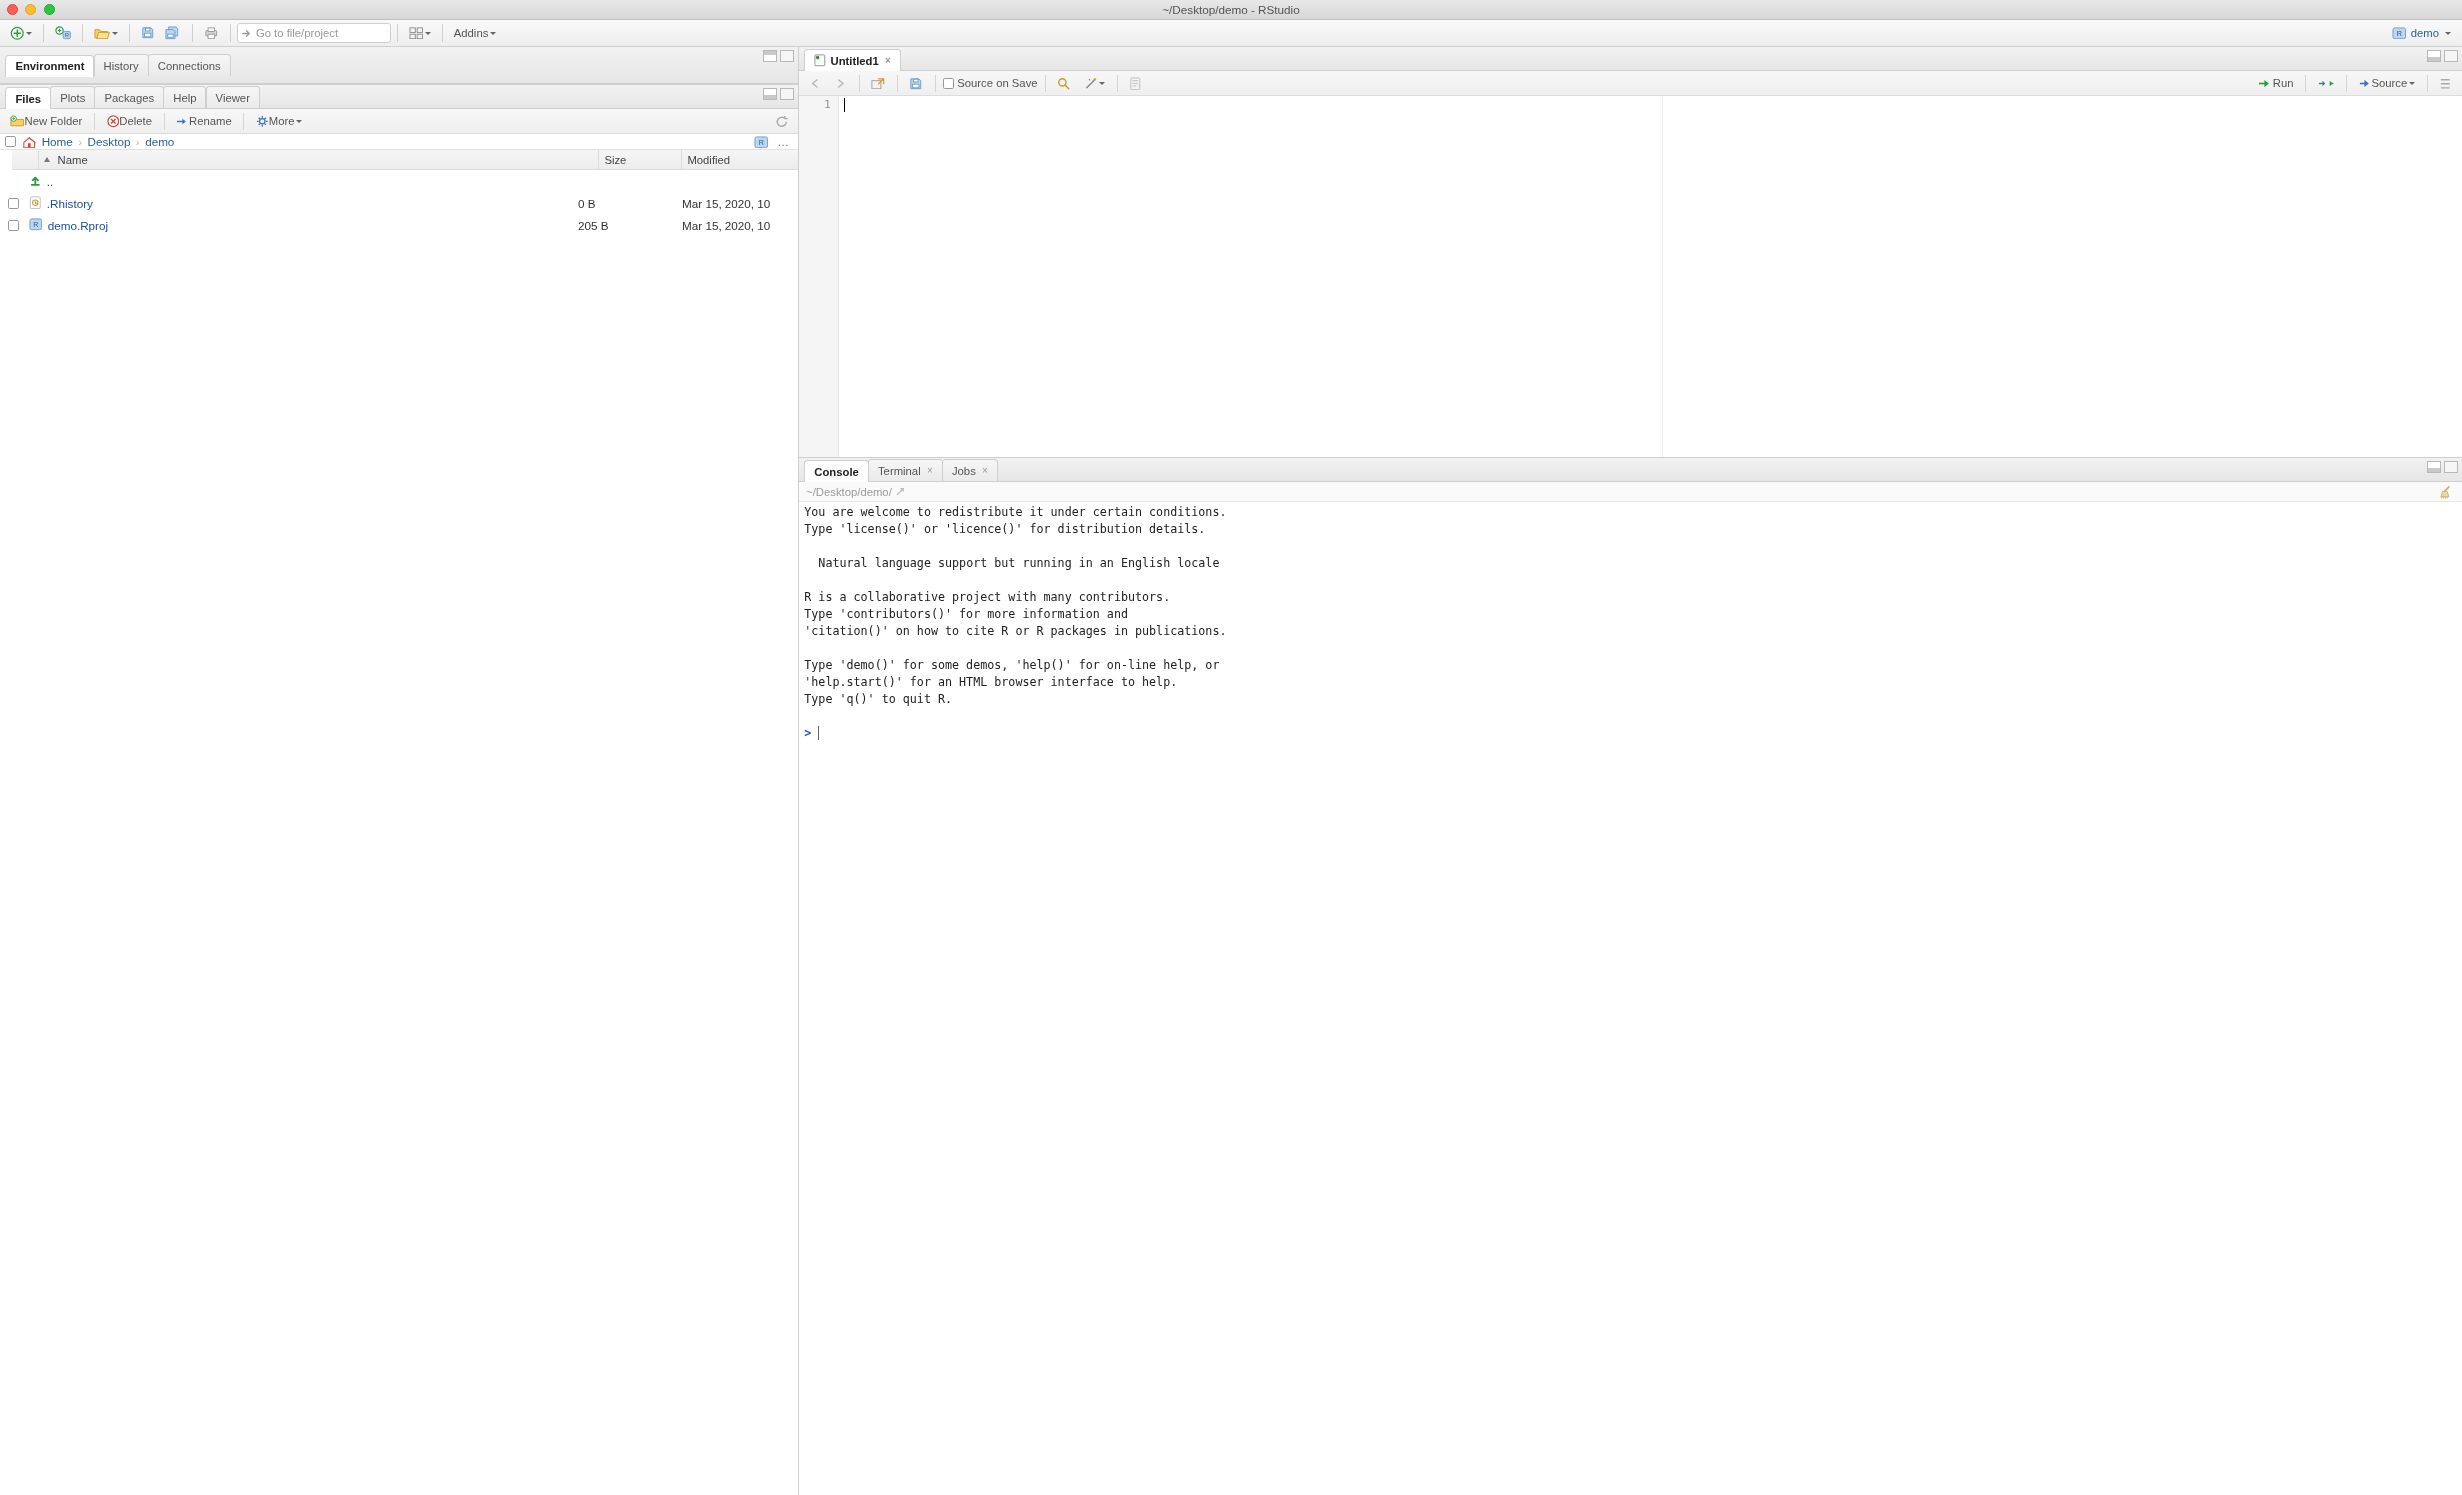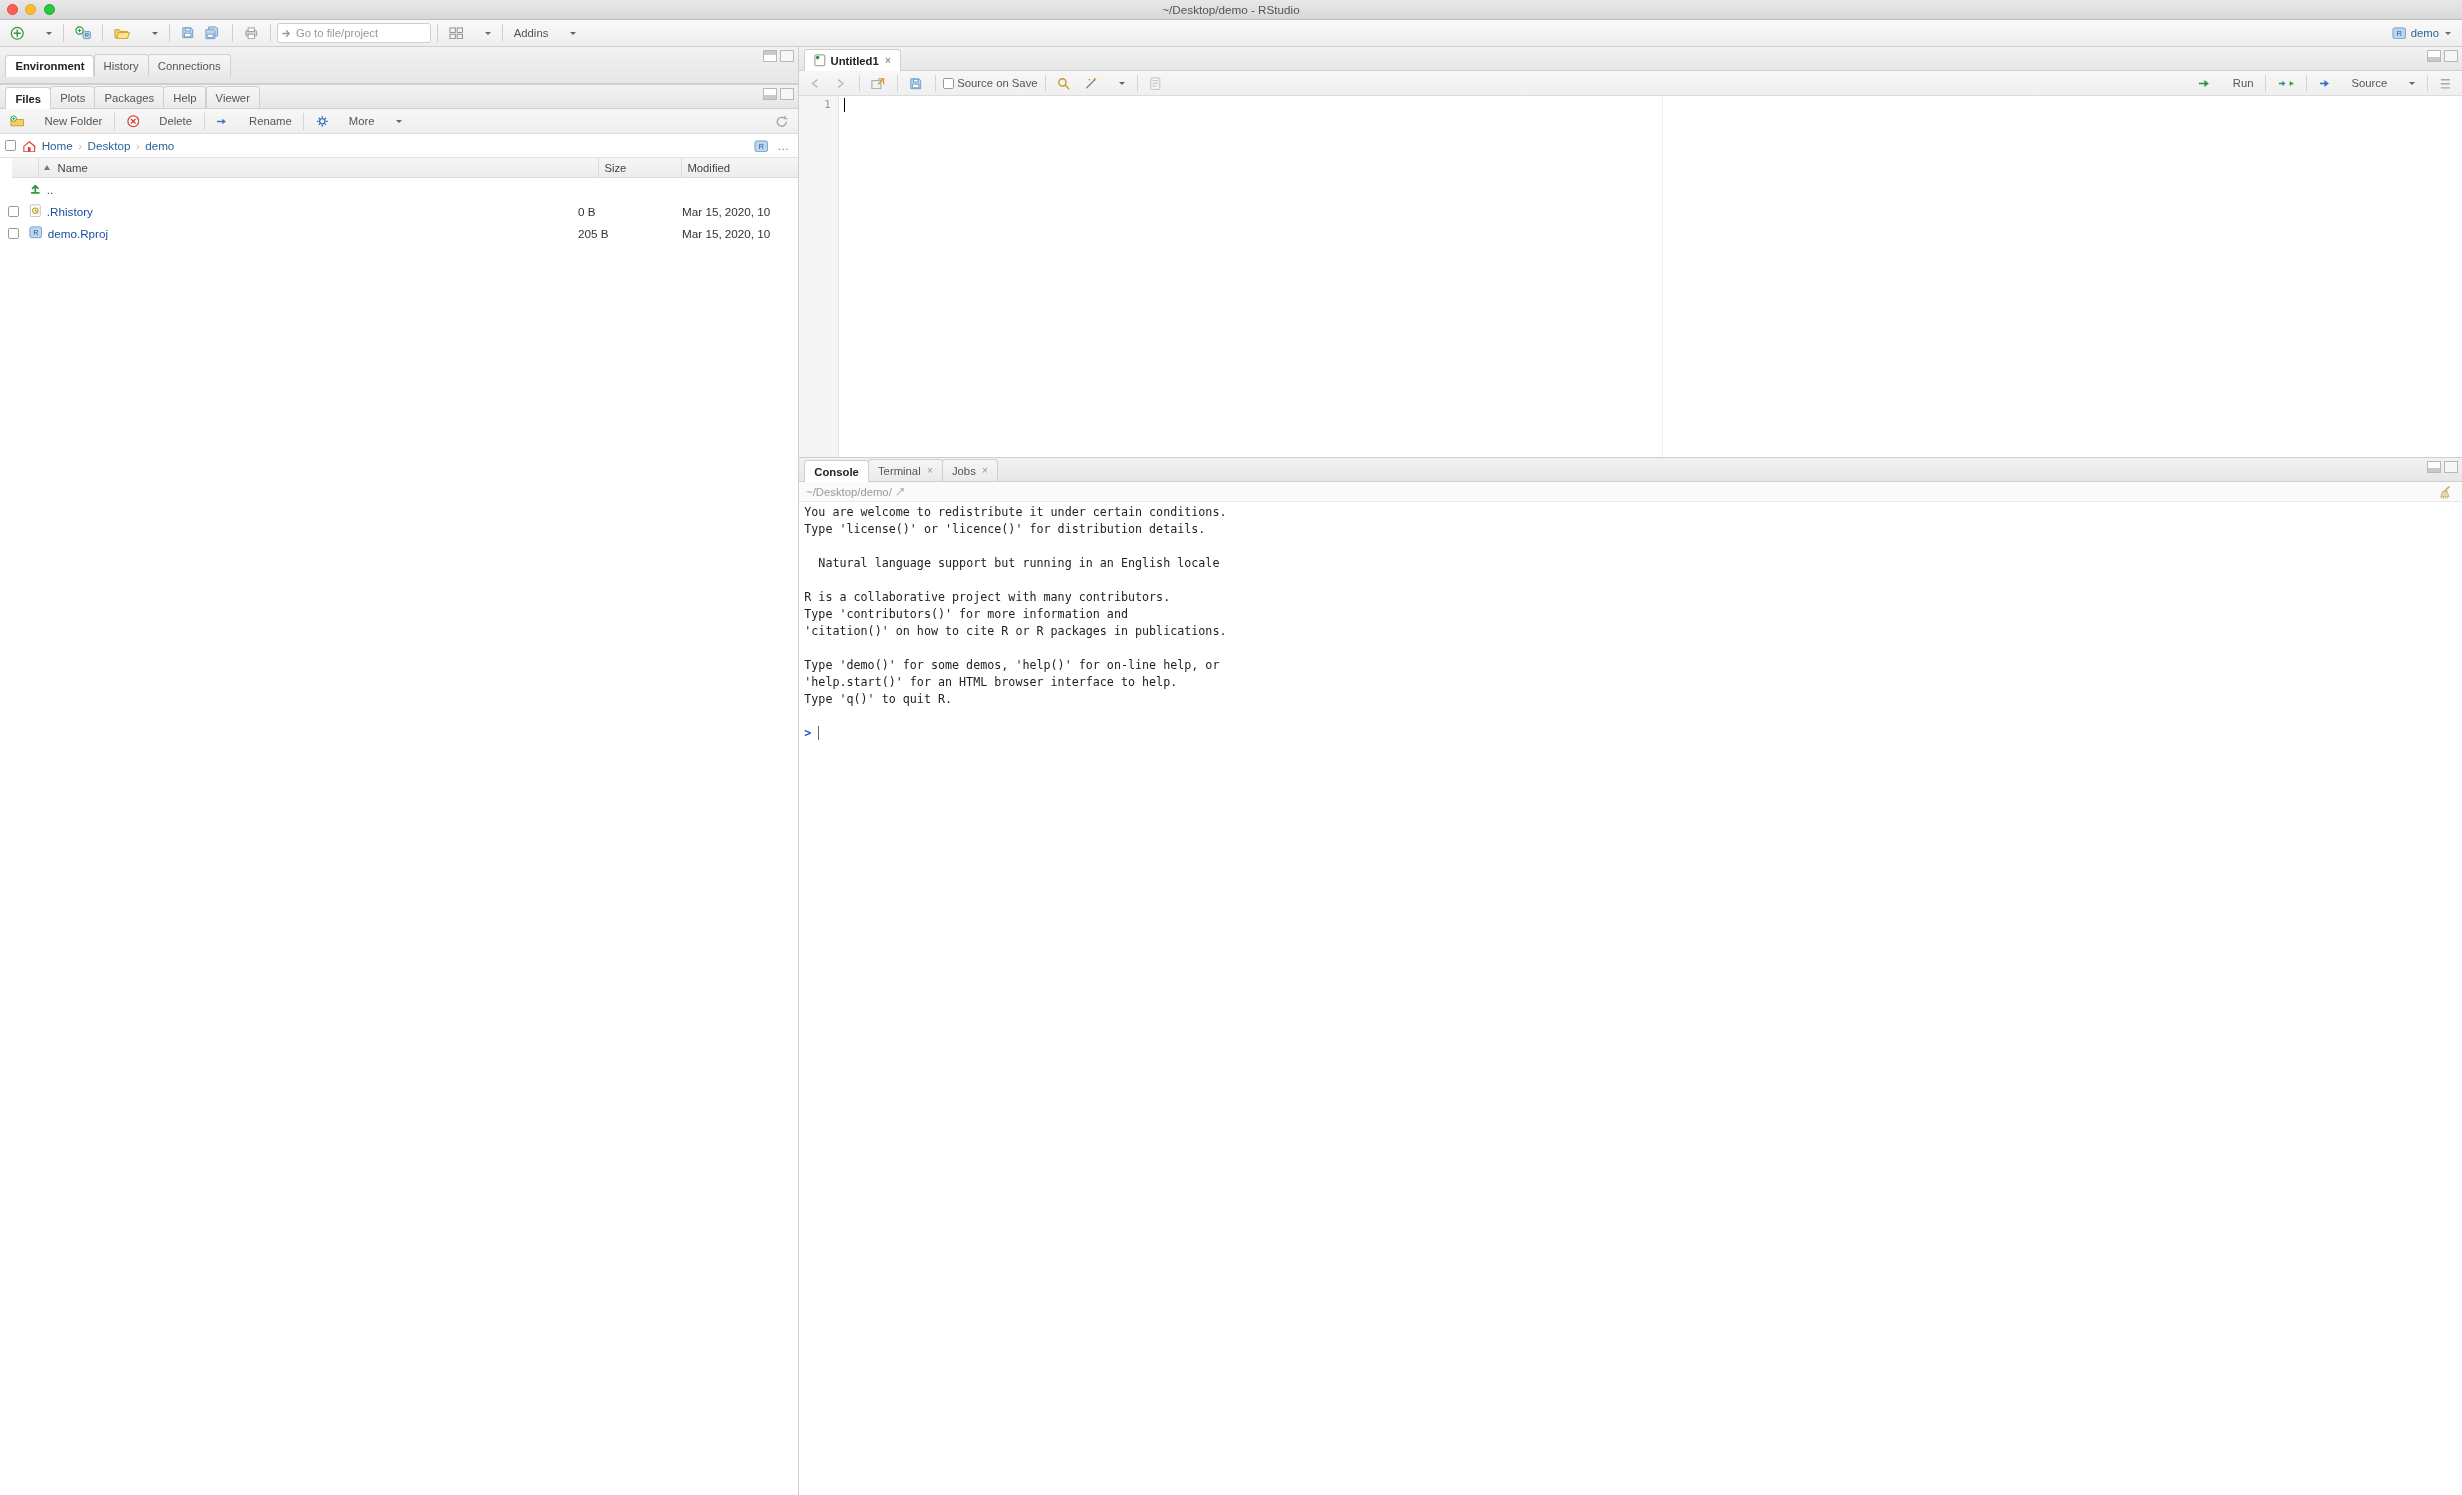--- a/index.html
+++ b/index.html
@@ -42,21 +42,21 @@
     padding: 0 5.4px;
     gap: 1.8px;
   }
   .tb-btn {
     height: 20px;
     padding: 0 3.6px;
     border: 0.9px solid transparent;
     border-radius: 2.7px;
     display: inline-flex;
     align-items: center;
-    gap: 20px;
+    gap: 0;
     background: transparent;
     color: #444;
   }
   .tb-sep { width: 0.9px; height: 18px; background: #cfcfcf; margin: 0 4.5px; }
   .tb-text { color: #555; font-size: 11.3px; }
   .dropdown-caret {
     width: 0; height: 0;
     border-left: 3.2px solid transparent;
     border-right: 3.2px solid transparent;
     border-top: 3.6px solid #666;
@@ -200,21 +200,21 @@
 
   
   .files-toolbar {
     height: 25px;
     background: linear-gradient(#f7f7f7,#efefef);
     border-bottom: 0.9px solid #dcdcdc;
     display: flex; align-items: center;
     padding: 0 5.4px; gap: 3.6px;
   }
   .breadcrumb {
-    height: 24px; display: flex; align-items: center;
+    height: 16px; display: flex; align-items: center;
     padding: 0 5.4px; gap: 5.4px;
     border-bottom: 0.9px solid #e2e2e2;
     background: #fff;
     font-size: 11.7px;
   }
   .breadcrumb .crumb { color: #2a6496; }
   .breadcrumb .chev { color: #bbb; }
   .files-header {
     height: 20px; display: flex; align-items: center;
     border-bottom: 0.9px solid #dcdcdc;

